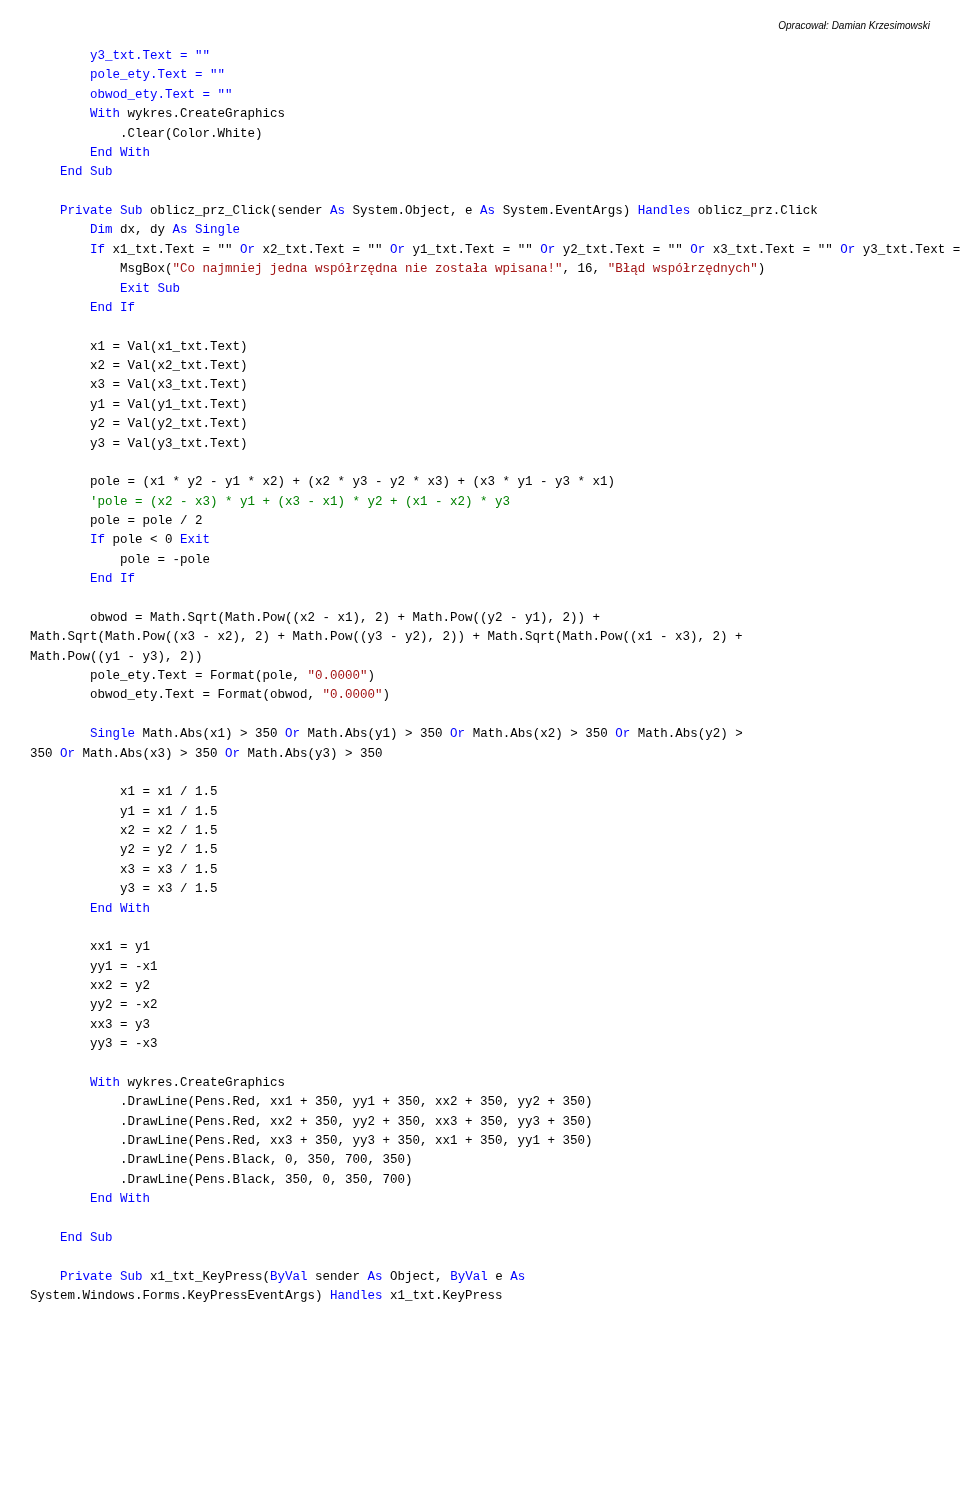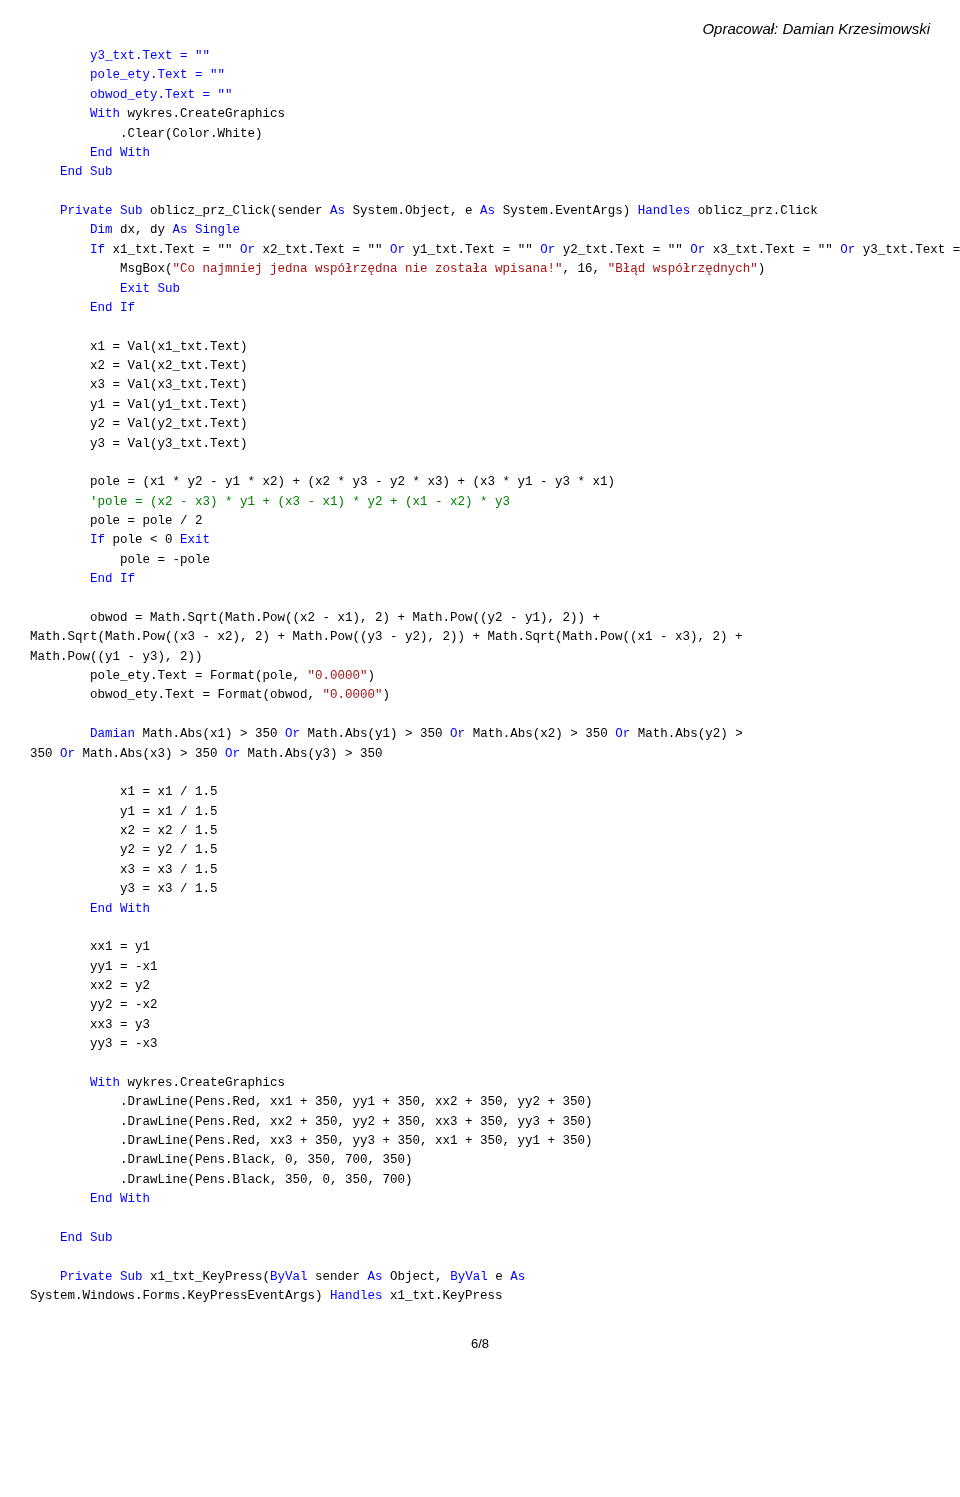--- a/index.html
+++ b/index.html
@@ -17,22 +17,22 @@
       position: relative;
     }
     .page-container {
       padding: 20px 30px 40px 30px;
       position: relative;
     }
     .header-author {
       text-align: right;
       font-style: italic;
       font-family: Arial, sans-serif;
-      font-size: 15px;
-      margin-bottom: 10px;
+      font-size: 10px;
+      margin-bottom: 16px;
       color: #000;
     }
     .code-block {
       font-family: 'Courier New', Courier, monospace;
       font-size: 12.5px;
       line-height: 1.55;
       white-space: pre;
       color: #000;
     }
     .kw { color: #0000ff; font-weight: normal; }
@@ -80,21 +80,21 @@
         <span class="kw">If</span> pole &lt; 0 <span class="kw">Exit</span>
             pole = -pole
         <span class="kw">End If</span>
 
         obwod = Math.Sqrt(Math.Pow((x2 - x1), 2) + Math.Pow((y2 - y1), 2)) +
 Math.Sqrt(Math.Pow((x3 - x2), 2) + Math.Pow((y3 - y2), 2)) + Math.Sqrt(Math.Pow((x1 - x3), 2) +
 Math.Pow((y1 - y3), 2))
         pole_ety.Text = Format(pole, <span class="string">"0.0000"</span>)
         obwod_ety.Text = Format(obwod, <span class="string">"0.0000"</span>)
 
-        <span class="kw">Damian</span> Math.Abs(x1) &gt; 350 <span class="kw">Or</span> Math.Abs(y1) &gt; 350 <span class="kw">Or</span> Math.Abs(x2) &gt; 350 <span class="kw">Or</span> Math.Abs(y2) &gt;
+        <span class="kw">Single</span> Math.Abs(x1) &gt; 350 <span class="kw">Or</span> Math.Abs(y1) &gt; 350 <span class="kw">Or</span> Math.Abs(x2) &gt; 350 <span class="kw">Or</span> Math.Abs(y2) &gt;
 350 <span class="kw">Or</span> Math.Abs(x3) &gt; 350 <span class="kw">Or</span> Math.Abs(y3) &gt; 350
 
             x1 = x1 / 1.5
             y1 = x1 / 1.5
             x2 = x2 / 1.5
             y2 = y2 / 1.5
             x3 = x3 / 1.5
             y3 = x3 / 1.5
         <span class="kw">End With</span>
 
@@ -111,14 +111,13 @@
             .DrawLine(Pens.Red, xx3 + 350, yy3 + 350, xx1 + 350, yy1 + 350)
             .DrawLine(Pens.Black, 0, 350, 700, 350)
             .DrawLine(Pens.Black, 350, 0, 350, 700)
         <span class="kw">End With
 
     End Sub
 
     Private Sub</span> x1_txt_KeyPress(<span class="kw">ByVal</span> sender <span class="kw">As</span> Object, <span class="kw">ByVal</span> e <span class="kw">As</span>
 System.Windows.Forms.KeyPressEventArgs) <span class="kw">Handles</span> x1_txt.KeyPress</div>
 
-  <div class="footer">6/8</div>
 </div>
 
 </body></html>

